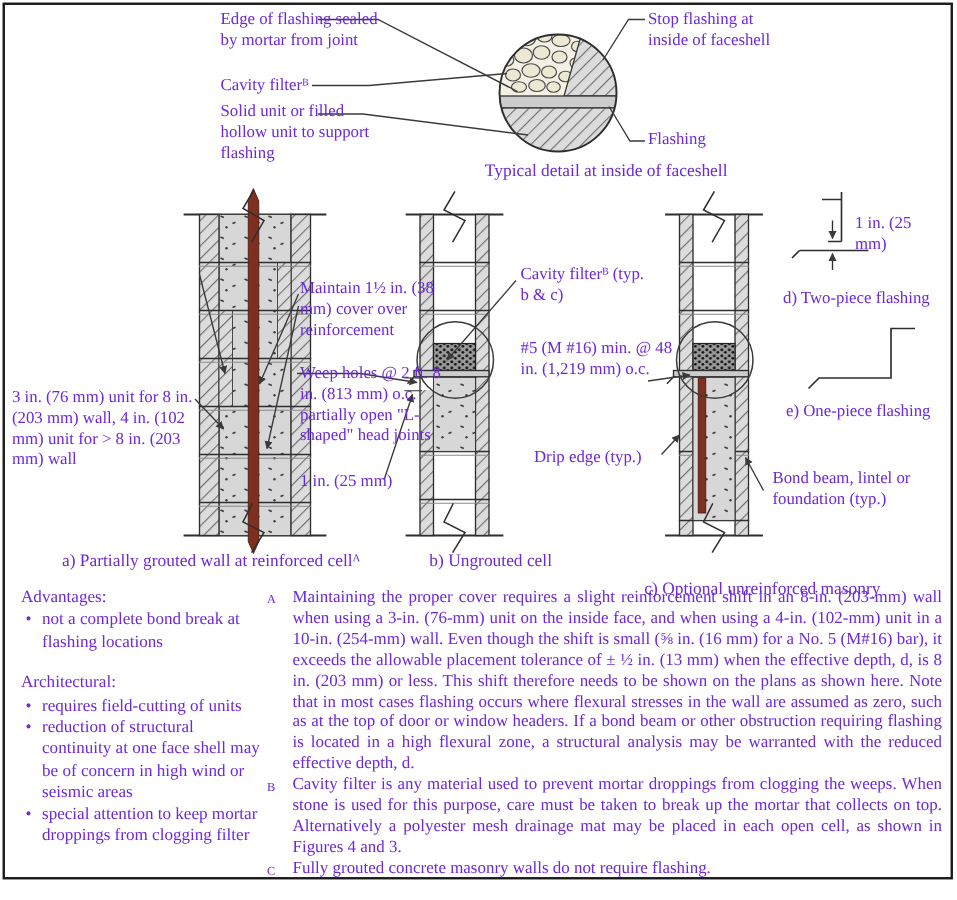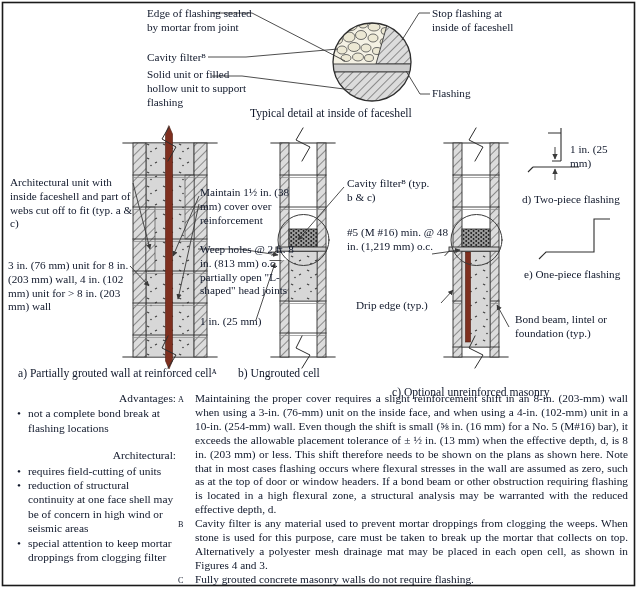--- a/index.html
+++ b/index.html
@@ -1,22 +1,22 @@
 <!DOCTYPE html>
 <html><head>
 <meta charset="utf-8">
 <style>
   html,body{margin:0;padding:0;background:#fff;}
   .fig{position:relative;width:638px;height:600px;background:#ffffff;
-       font-family:"Liberation Serif","DejaVu Serif",serif;color:#0f172a;overflow:hidden;}
+       font-family:"Liberation Serif","DejaVu Serif",serif;color:#6d28d9;overflow:hidden;}
   .fig svg.draw{position:absolute;left:0;top:0;}
   .lbl{position:absolute;font-size:11.2px;line-height:13.8px;}
-  .cap{position:absolute;font-size:11.6px;text-align:left;}
+  .cap{position:absolute;font-size:11.6px;text-align:right;}
   .adv{position:absolute;left:14px;top:391px;width:162px;font-size:11.4px;line-height:14.4px;}
-  .adv .ttl{margin:0 0 1px 0;text-align:right;}
+  .adv .ttl{margin:0 0 1px 0;}
   .adv .gap{height:13px;}
   .bullet{position:relative;padding-left:14px;}
   .bullet::before{content:"\2022";position:absolute;left:3px;top:0;}
   .fnotes{position:absolute;left:178px;top:392px;width:450px;font-size:11.3px;line-height:13.9px;}
   .fn{display:flex;}
   .fn .mk{flex:none;width:17px;font-size:8.2px;padding-top:1px;}
   .fn .tx{flex:1;text-align:justify;}
 </style>
 </head>
 <body>
@@ -168,21 +168,20 @@
     </g>
   </svg>
 
   <div class="lbl" style="left:147px;top:7px;width:112px">Edge of flashing sealed by mortar from joint</div>
   <div class="lbl" style="left:147px;top:51px;width:100px">Cavity filterᴮ</div>
   <div class="lbl" style="left:147px;top:68px;width:106px">Solid unit or filled hollow unit to support flashing</div>
   <div class="lbl" style="left:432px;top:7px;width:92px">Stop flashing at inside of faceshell</div>
   <div class="lbl" style="left:432px;top:87px;width:70px">Flashing</div>
   <div class="cap" style="left:250px;top:107px;width:235px">Typical detail at inside of faceshell</div>
 
-  <div class="lbl" style="left:10px;top:176px;width:124px">Architectural unit with inside faceshell and part of webs cut off to fit (typ. a &amp; c)</div>
   <div class="lbl" style="left:8px;top:259px;width:128px">3 in. (76 mm) unit for 8 in. (203 mm) wall, 4 in. (102 mm) unit for &gt; 8 in. (203 mm) wall</div>
   <div class="lbl" style="left:200px;top:186px;width:97px">Maintain 1½ in. (38 mm) cover over reinforcement</div>
   <div class="lbl" style="left:200px;top:243px;width:96px">Weep holes @ 2 ft. 8 in. (813 mm) o.c. partially open "L-shaped" head joints</div>
   <div class="lbl" style="left:200px;top:315px;width:80px">1 in. (25 mm)</div>
   <div class="lbl" style="left:347px;top:177px;width:85px">Cavity filterᴮ (typ. b &amp; c)</div>
   <div class="lbl" style="left:347px;top:226px;width:112px">#5 (M #16) min. @ 48 in. (1,219 mm) o.c.</div>
   <div class="lbl" style="left:356px;top:299px;width:90px">Drip edge (typ.)</div>
   <div class="lbl" style="left:515px;top:313px;width:112px">Bond beam, lintel or foundation (typ.)</div>
 
   <div class="cap" style="left:18px;top:367px;width:222px">a) Partially grouted wall at reinforced cellᴬ</div>

